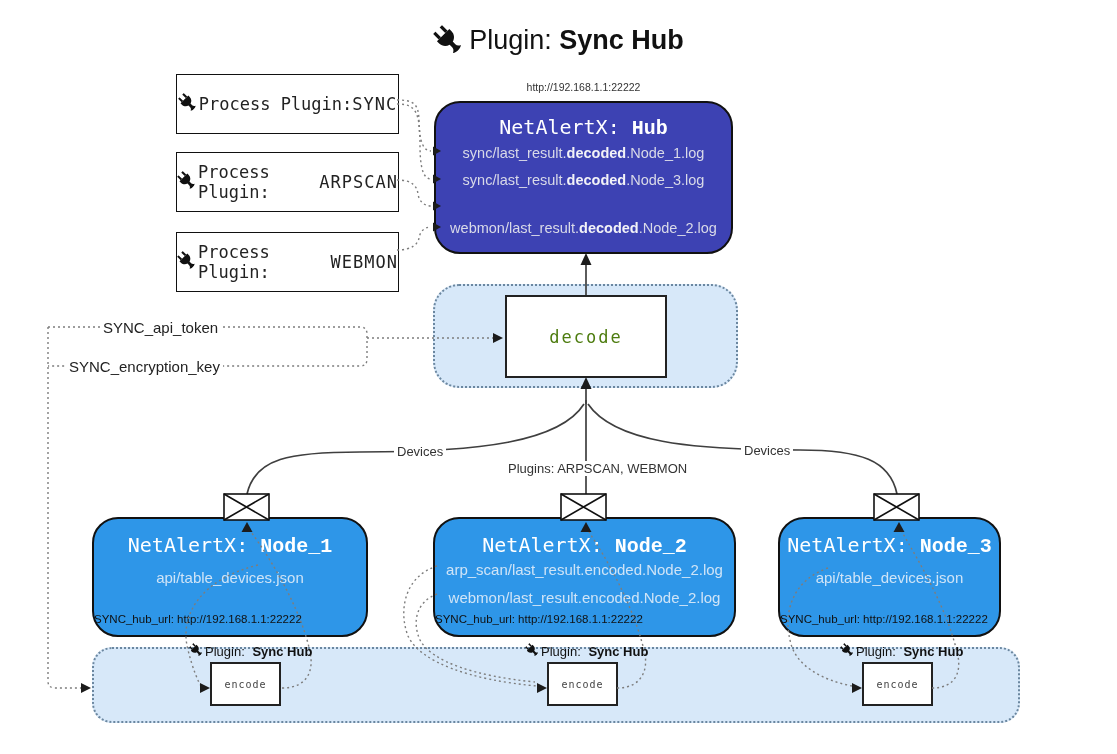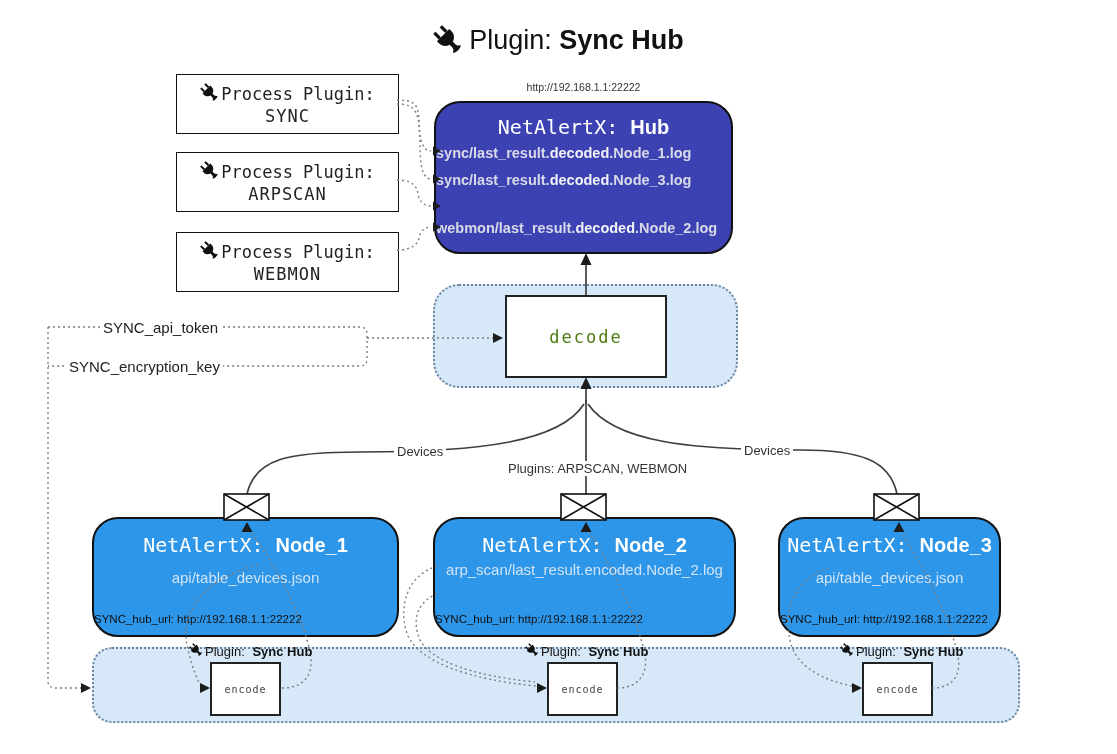--- a/index.html
+++ b/index.html
@@ -8,55 +8,55 @@
   .abs{position:absolute;}
   .mono{font-family:"DejaVu Sans Mono","Liberation Mono",monospace;}
 
   
   .title{left:0;top:16px;width:1117px;text-align:center;font-size:27px;color:#111;z-index:2;margin-top:9px;}
   .title .plug-wrap{display:inline-block;vertical-align:-6px;margin-right:6px;}
   .title b{font-weight:700;}
 
   
   .pbox{left:176px;width:221px;height:58px;border:1.6px solid #111;background:#fff;
-        display:flex;flex-direction:column;justify-content:center;align-items:center;
+        display:flex;justify-content:center;align-items:center;
         font-size:17px;color:#222;z-index:2;}
   .pbox .l1{display:flex;align-items:center;gap:2px;}
   .pbox .l2{letter-spacing:1px;}
 
   
   .huburl{left:434px;top:81px;width:299px;text-align:center;font-size:10.5px;color:#333;z-index:2;}
   .hub{left:434px;top:101px;width:299px;height:153px;background:#3d42b3;border:2px solid #111;
        border-radius:26px;z-index:2;box-sizing:border-box;}
   .hub .htitle{position:absolute;left:0;top:12px;width:100%;text-align:center;color:#fff;font-size:20px;}
-  .hub .hline{position:absolute;left:0;width:100%;text-align:left;color:#d9dae8;font-size:14.5px;font-weight:bold;}
+  .hub .hline{position:absolute;left:0;width:100%;text-align:center;color:#d9dae8;font-size:14.5px;}
   .hub .hline b{color:#f2f2f7;}
 
   
   .panel{background:#d7e8f9;border:2px dotted #6b87a0;border-radius:26px;box-sizing:border-box;z-index:1;}
   .decode-panel{left:433px;top:284px;width:305px;height:104px;}
   .whitebox{background:#fff;border:2px solid #222;box-sizing:border-box;z-index:2;
             display:flex;align-items:center;justify-content:center;color:#4d7c0f;}
   .decode-box{left:505px;top:295px;width:162px;height:83px;font-size:17px;letter-spacing:2px;}
 
   
   .linelbl{background:#fff;padding:0 3px;font-size:15px;color:#222;z-index:6;white-space:nowrap;}
   .smalllbl{background:#fff;padding:0 3px;font-size:13px;color:#333;z-index:6;white-space:nowrap;}
 
   
   .node{top:517px;height:120px;background:#2e96e8;border:2px solid #111;border-radius:26px;
         z-index:2;box-sizing:border-box;}
   .node .ntitle{position:absolute;left:0;top:14px;width:100%;text-align:center;color:#fff;font-size:20px;white-space:nowrap;}
   .node .nline{position:absolute;left:0;width:100%;text-align:center;color:#cfe4f7;font-size:15px;white-space:nowrap;}
   .node .nurl{position:absolute;left:0;top:94px;width:100%;text-align:left;color:#101010;font-size:11.5px;}
-  b.bname{font-weight:700;font-family:Liberation Sans, sans-serif;}
+  b.bname{font-weight:700;font-family:Liberation Mono, monospace;}
 
   
   .bottom-bar{left:92px;top:647px;width:928px;height:76px;border-radius:20px;}
-  .encode-box{width:71px;height:54px;top:662px;font-family:"DejaVu Sans Mono","Liberation Mono",monospace;
+  .encode-box{width:71px;height:44px;top:662px;font-family:"DejaVu Sans Mono","Liberation Mono",monospace;
               font-size:10px;letter-spacing:1px;color:#444;}
   .enclbl{top:643px;font-size:13px;color:#111;z-index:6;display:flex;align-items:center;gap:2px;white-space:nowrap;}
   .enclbl b{font-weight:700;}
 
   svg.overlay{position:absolute;left:0;top:0;z-index:5;pointer-events:none;}
   .plug-svg{display:inline-block;transform:rotate(-45deg);fill:#111;}
 </style>
 </head>
 <body>
 
@@ -116,28 +116,29 @@
   <div class="abs panel decode-panel"></div>
   <div class="abs whitebox decode-box mono">decode</div>
 
   <div class="abs linelbl" style="left:100px;top:319px">SYNC_api_token</div>
   <div class="abs linelbl" style="left:66px;top:358px">SYNC_encryption_key</div>
 
   <div class="abs smalllbl" style="left:394px;top:444px">Devices</div>
   <div class="abs smalllbl" style="left:741px;top:443px">Devices</div>
   <div class="abs smalllbl" style="left:505px;top:461px">Plugins: ARPSCAN, WEBMON</div>
 
-  <div class="abs node" style="left:92px;width:307px">
+  <div class="abs node" style="left:92px;width:276px">
     <div class="ntitle"><span class="mono">NetAlertX: </span><b class="bname">Node_1</b></div>
     <div class="nline" style="top:50px">api/table_devices.json</div>
     <div class="nurl">SYNC_hub_url: http://192.168.1.1:22222</div>
   </div>
   <div class="abs node" style="left:433px;width:303px">
     <div class="ntitle"><span class="mono">NetAlertX: </span><b class="bname">Node_2</b></div>
     <div class="nline" style="top:42px">arp_scan/last_result.encoded.Node_2.log</div>
+    <div class="nline" style="top:70px">webmon/last_result.encoded.Node_2.log</div>
     <div class="nurl">SYNC_hub_url: http://192.168.1.1:22222</div>
   </div>
   <div class="abs node" style="left:778px;width:223px">
     <div class="ntitle"><span class="mono">NetAlertX: </span><b class="bname">Node_3</b></div>
     <div class="nline" style="top:50px">api/table_devices.json</div>
     <div class="nurl">SYNC_hub_url: http://192.168.1.1:22222</div>
   </div>
 
   <div class="abs panel bottom-bar"></div>
 

